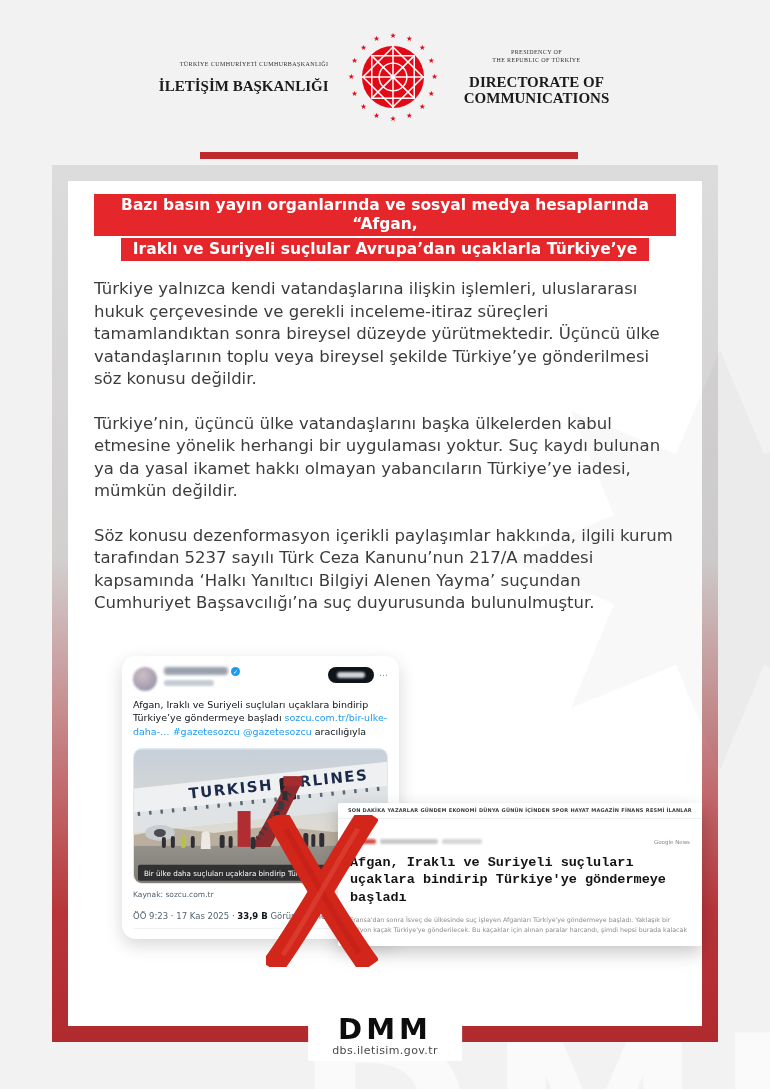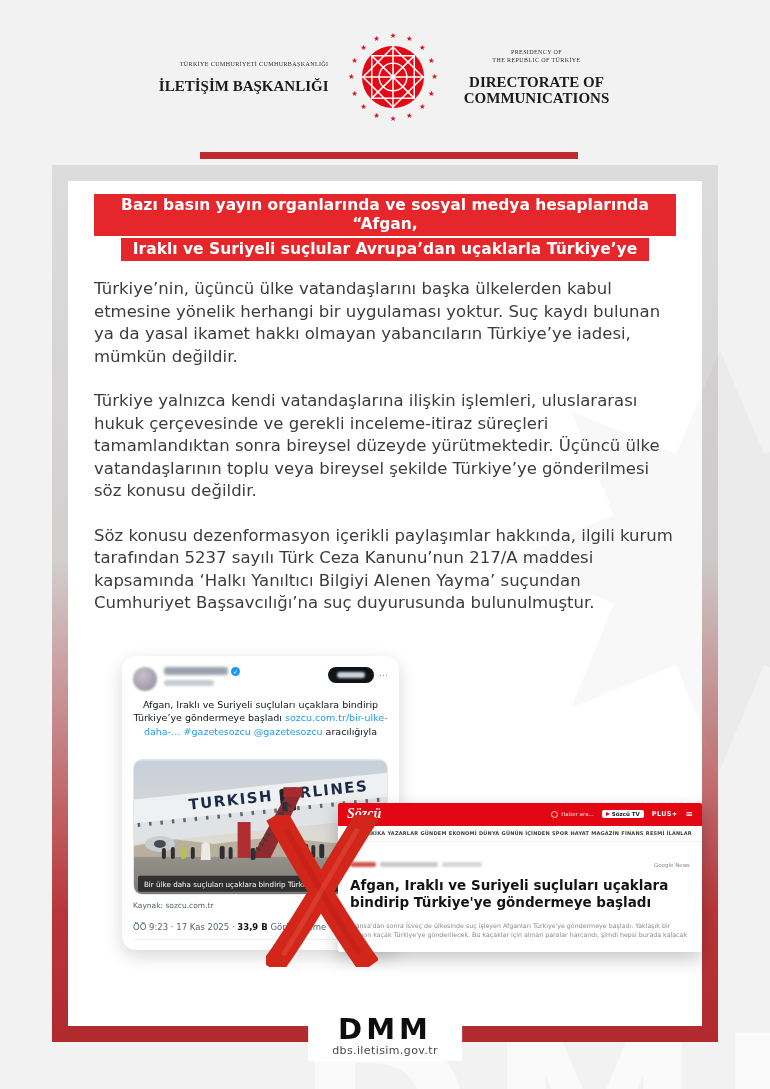--- a/index.html
+++ b/index.html
@@ -39,21 +39,21 @@
              filter:blur(1.2px);flex:0 0 auto;}
   .tw-id{margin-left:7px;flex:1;}
   .tw-name-row{display:flex;align-items:center;gap:3px;}
   .tw-name-blob{width:64px;height:8px;border-radius:3px;background:#9aa1ac;filter:blur(1.4px);}
   .tw-badge{width:9px;height:9px;border-radius:50%;background:#1d9bf0;color:#fff;font-size:6px;
             line-height:9px;text-align:center;}
   .tw-handle-blob{width:50px;height:6px;border-radius:3px;background:#c6ccd3;filter:blur(1.2px);margin-top:4px;}
   .tw-follow{background:#0f1419;border-radius:9px;width:46px;height:16px;display:flex;align-items:center;justify-content:center;}
   .tw-follow-blob{width:28px;height:6px;border-radius:3px;background:#cfd3d8;filter:blur(1.3px);}
   .tw-more{color:#8b98a5;font-size:9px;margin-left:5px;line-height:16px;}
-  .tw-text{font-size:9.5px;line-height:13.5px;color:#0f1419;margin-bottom:21px;text-align:center;}
+  .tw-text{font-size:9.5px;line-height:13.5px;color:#0f1419;margin-bottom:10px;}
   .tw-link{color:#1d9bf0;}
   .tw-img{position:relative;width:255px;height:136px;border-radius:9px;overflow:hidden;
           border:1px solid #e1e8ed;box-sizing:border-box;margin-bottom:6px;}
   .tw-img svg{display:block;}
   .tw-source{font-size:7.5px;color:#536471;margin-bottom:12px;}
   .tw-meta{font-size:8.5px;color:#536471;margin-bottom:7px;}
   .tw-meta b{color:#0f1419;}
   .tw-divider{border-top:1px solid #eff3f4;height:6px;}
   
   .sozcu{position:absolute;left:244px;top:166px;width:364px;background:#fff;
@@ -72,21 +72,21 @@
   .sz-nav{display:flex;justify-content:space-between;align-items:center;padding:0 10px;height:15px;
           border-bottom:1px solid #efefef;}
   .sz-nav span{font-size:5px;font-weight:bold;color:#3d3d3d;letter-spacing:.2px;white-space:nowrap;}
   .sz-body{padding:14px 12px 12px;}
   .sz-byline{display:flex;align-items:center;gap:4px;margin:6px 0 9px;}
   .sz-byline .bar{height:5px;border-radius:2px;filter:blur(1px);}
   .b-red{width:26px;background:#d2544f;}
   .b-g1{width:58px;background:#c9c9c9;}
   .b-g2{width:40px;background:#d6d6d6;}
   .sz-gnews{margin-left:auto;font-size:5.5px;color:#8a8a8a;}
-  .sz-headline{font-size:13.5px;font-weight:bold;color:#141414;line-height:17.5px;margin-bottom:9px;}
+  .sz-headline{font-size:13.5px;font-weight:bold;color:#141414;line-height:17.5px;margin-bottom:9px;font-family:Liberation Mono, monospace;}
   .sz-sub{font-size:6.3px;color:#8b8b8b;line-height:9.5px;filter:blur(.5px);}
   
   .red-x{position:absolute;left:172px;top:178px;z-index:3;}
   
   .dmm{position:absolute;left:50%;transform:translateX(-50%);top:1012px;z-index:5;background:#fff;
        padding:2px 24px 4px;text-align:center;}
   .dmm-logo{font-size:29px;font-weight:800;letter-spacing:4px;color:#0d0d0d;line-height:30px;}
   .dmm-url{font-size:11px;color:#4a4a4a;letter-spacing:.4px;margin-top:0;}
 </style>
 </head>
@@ -139,22 +139,22 @@
   <div class="top-red-bar"></div>
 
   <div class="card">
     <div class="card-inner">
 
       <div class="headline-block">
         <span class="headline-line">Bazı basın yayın organlarında ve sosyal medya hesaplarında “Afgan,</span><br>
         <span class="headline-line">Iraklı ve Suriyeli suçlular Avrupa’dan uçaklarla Türkiye’ye</span><br>
       </div>
 
+      <p>Türkiye yalnızca kendi vatandaşlarına ilişkin işlemleri, uluslararası hukuk çerçevesinde ve gerekli inceleme-itiraz süreçleri tamamlandıktan sonra bireysel düzeyde yürütmektedir. Üçüncü ülke vatandaşlarının toplu veya bireysel şekilde Türkiye’ye gönderilmesi söz konusu değildir.</p>
       <p>Türkiye’nin, üçüncü ülke vatandaşlarını başka ülkelerden kabul etmesine yönelik herhangi bir uygulaması yoktur. Suç kaydı bulunan ya da yasal ikamet hakkı olmayan yabancıların Türkiye’ye iadesi, mümkün değildir.</p>
-      <p>Türkiye yalnızca kendi vatandaşlarına ilişkin işlemleri, uluslararası hukuk çerçevesinde ve gerekli inceleme-itiraz süreçleri tamamlandıktan sonra bireysel düzeyde yürütmektedir. Üçüncü ülke vatandaşlarının toplu veya bireysel şekilde Türkiye’ye gönderilmesi söz konusu değildir.</p>
       <p>Söz konusu dezenformasyon içerikli paylaşımlar hakkında, ilgili kurum tarafından 5237 sayılı Türk Ceza Kanunu’nun 217/A maddesi kapsamında ‘Halkı Yanıltıcı Bilgiyi Alenen Yayma’ suçundan Cumhuriyet Başsavcılığı’na suç duyurusunda bulunulmuştur.</p>
 
       <div class="media-zone">
 
         <div class="tweet">
           <div class="tw-head">
             <div class="tw-avatar"></div>
             <div class="tw-id">
               <div class="tw-name-row">
                 <div class="tw-name-blob"></div>
@@ -218,34 +218,20 @@
               <text x="10" y="127" font-size="7.2" fill="#ffffff">Bir ülke daha suçluları uçaklara bindirip Türkiye’ye göndermeye başladı</text>
             </svg>
           </div>
 
           <div class="tw-source">Kaynak: sozcu.com.tr</div>
           <div class="tw-meta"><span>ÖÖ 9:23 · 17 Kas 2025 ·</span> <b>33,9 B</b> <span>Görüntüleme</span></div>
           <div class="tw-divider"></div>
         </div>
 
         <div class="sozcu">
-          <div class="sz-bar">
-            <span class="sz-brand">Sözcü</span>
-            <span class="sz-spacer"></span>
-            <span class="sz-search">
-              <span class="lens"></span>
-              <span>Haber ara...</span>
-            </span>
-            <span class="sz-tv">
-              <span class="sz-play"></span>
-              <span>Sözcü TV</span>
-            </span>
-            <span class="sz-plus">PLUS+</span>
-            <span class="sz-burger">≡</span>
-          </div>
           <div class="sz-nav">
             <span>SON DAKİKA</span>
             <span>YAZARLAR</span>
             <span>GÜNDEM</span>
             <span>EKONOMİ</span>
             <span>DÜNYA</span>
             <span>GÜNÜN İÇİNDEN</span>
             <span>SPOR</span>
             <span>HAYAT</span>
             <span>MAGAZİN</span>

